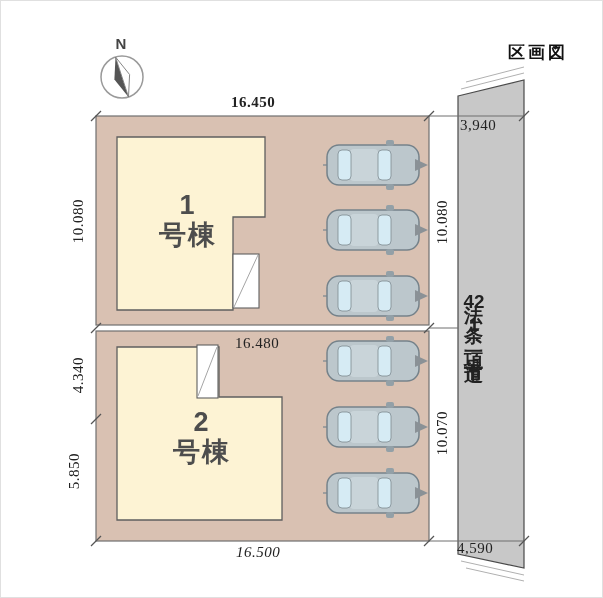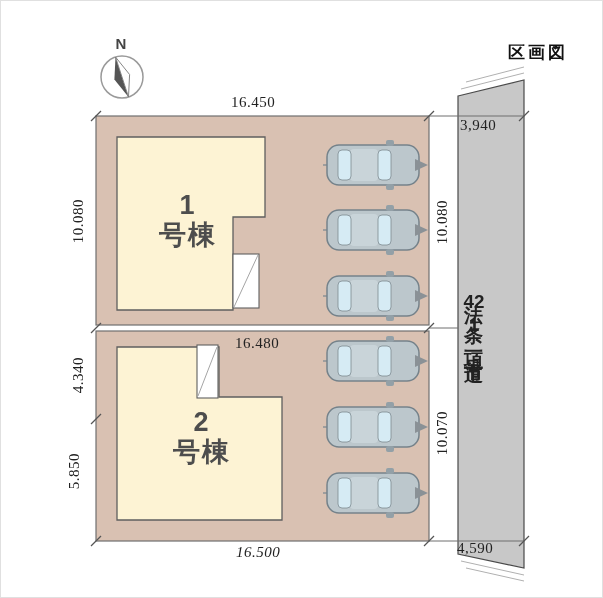--- a/index.html
+++ b/index.html
@@ -122,21 +122,21 @@
         <polygon points="121,55 113,76 121,97" fill="#555555"></polygon>
         <polygon points="121,55 129,76 121,97" fill="#ffffff" stroke="#777777" stroke-width="0.8"></polygon>
       </g>
     </g>
   </svg>
 
   <div class="lbl title" style="left:537px;top:51px;">区画図</div>
 
   <div class="lbl north" style="left:120px;top:42px;">N</div>
 
-  <div class="lbl dim" style="left:252px;top:101px;">16.450</div>
+  <div class="lbl dim" style="left:252px;top:101px;font-weight:bold;">16.450</div>
   <div class="lbl dim" style="left:477px;top:124px;">3,940</div>
   <div class="lbl dim vert" style="left:77px;top:220px;">10.080</div>
   <div class="lbl dim vert" style="left:441px;top:221px;">10.080</div>
   <div class="lbl dim" style="left:256px;top:342px;">16.480</div>
   <div class="lbl dim vert" style="left:77px;top:374px;">4.340</div>
   <div class="lbl dim vert" style="left:73px;top:470px;">5.850</div>
   <div class="lbl dim vert" style="left:441px;top:432px;">10.070</div>
   <div class="lbl dim" style="left:257px;top:551px;font-style:italic;">16.500</div>
   <div class="lbl dim" style="left:474px;top:547px;">4,590</div>
 

